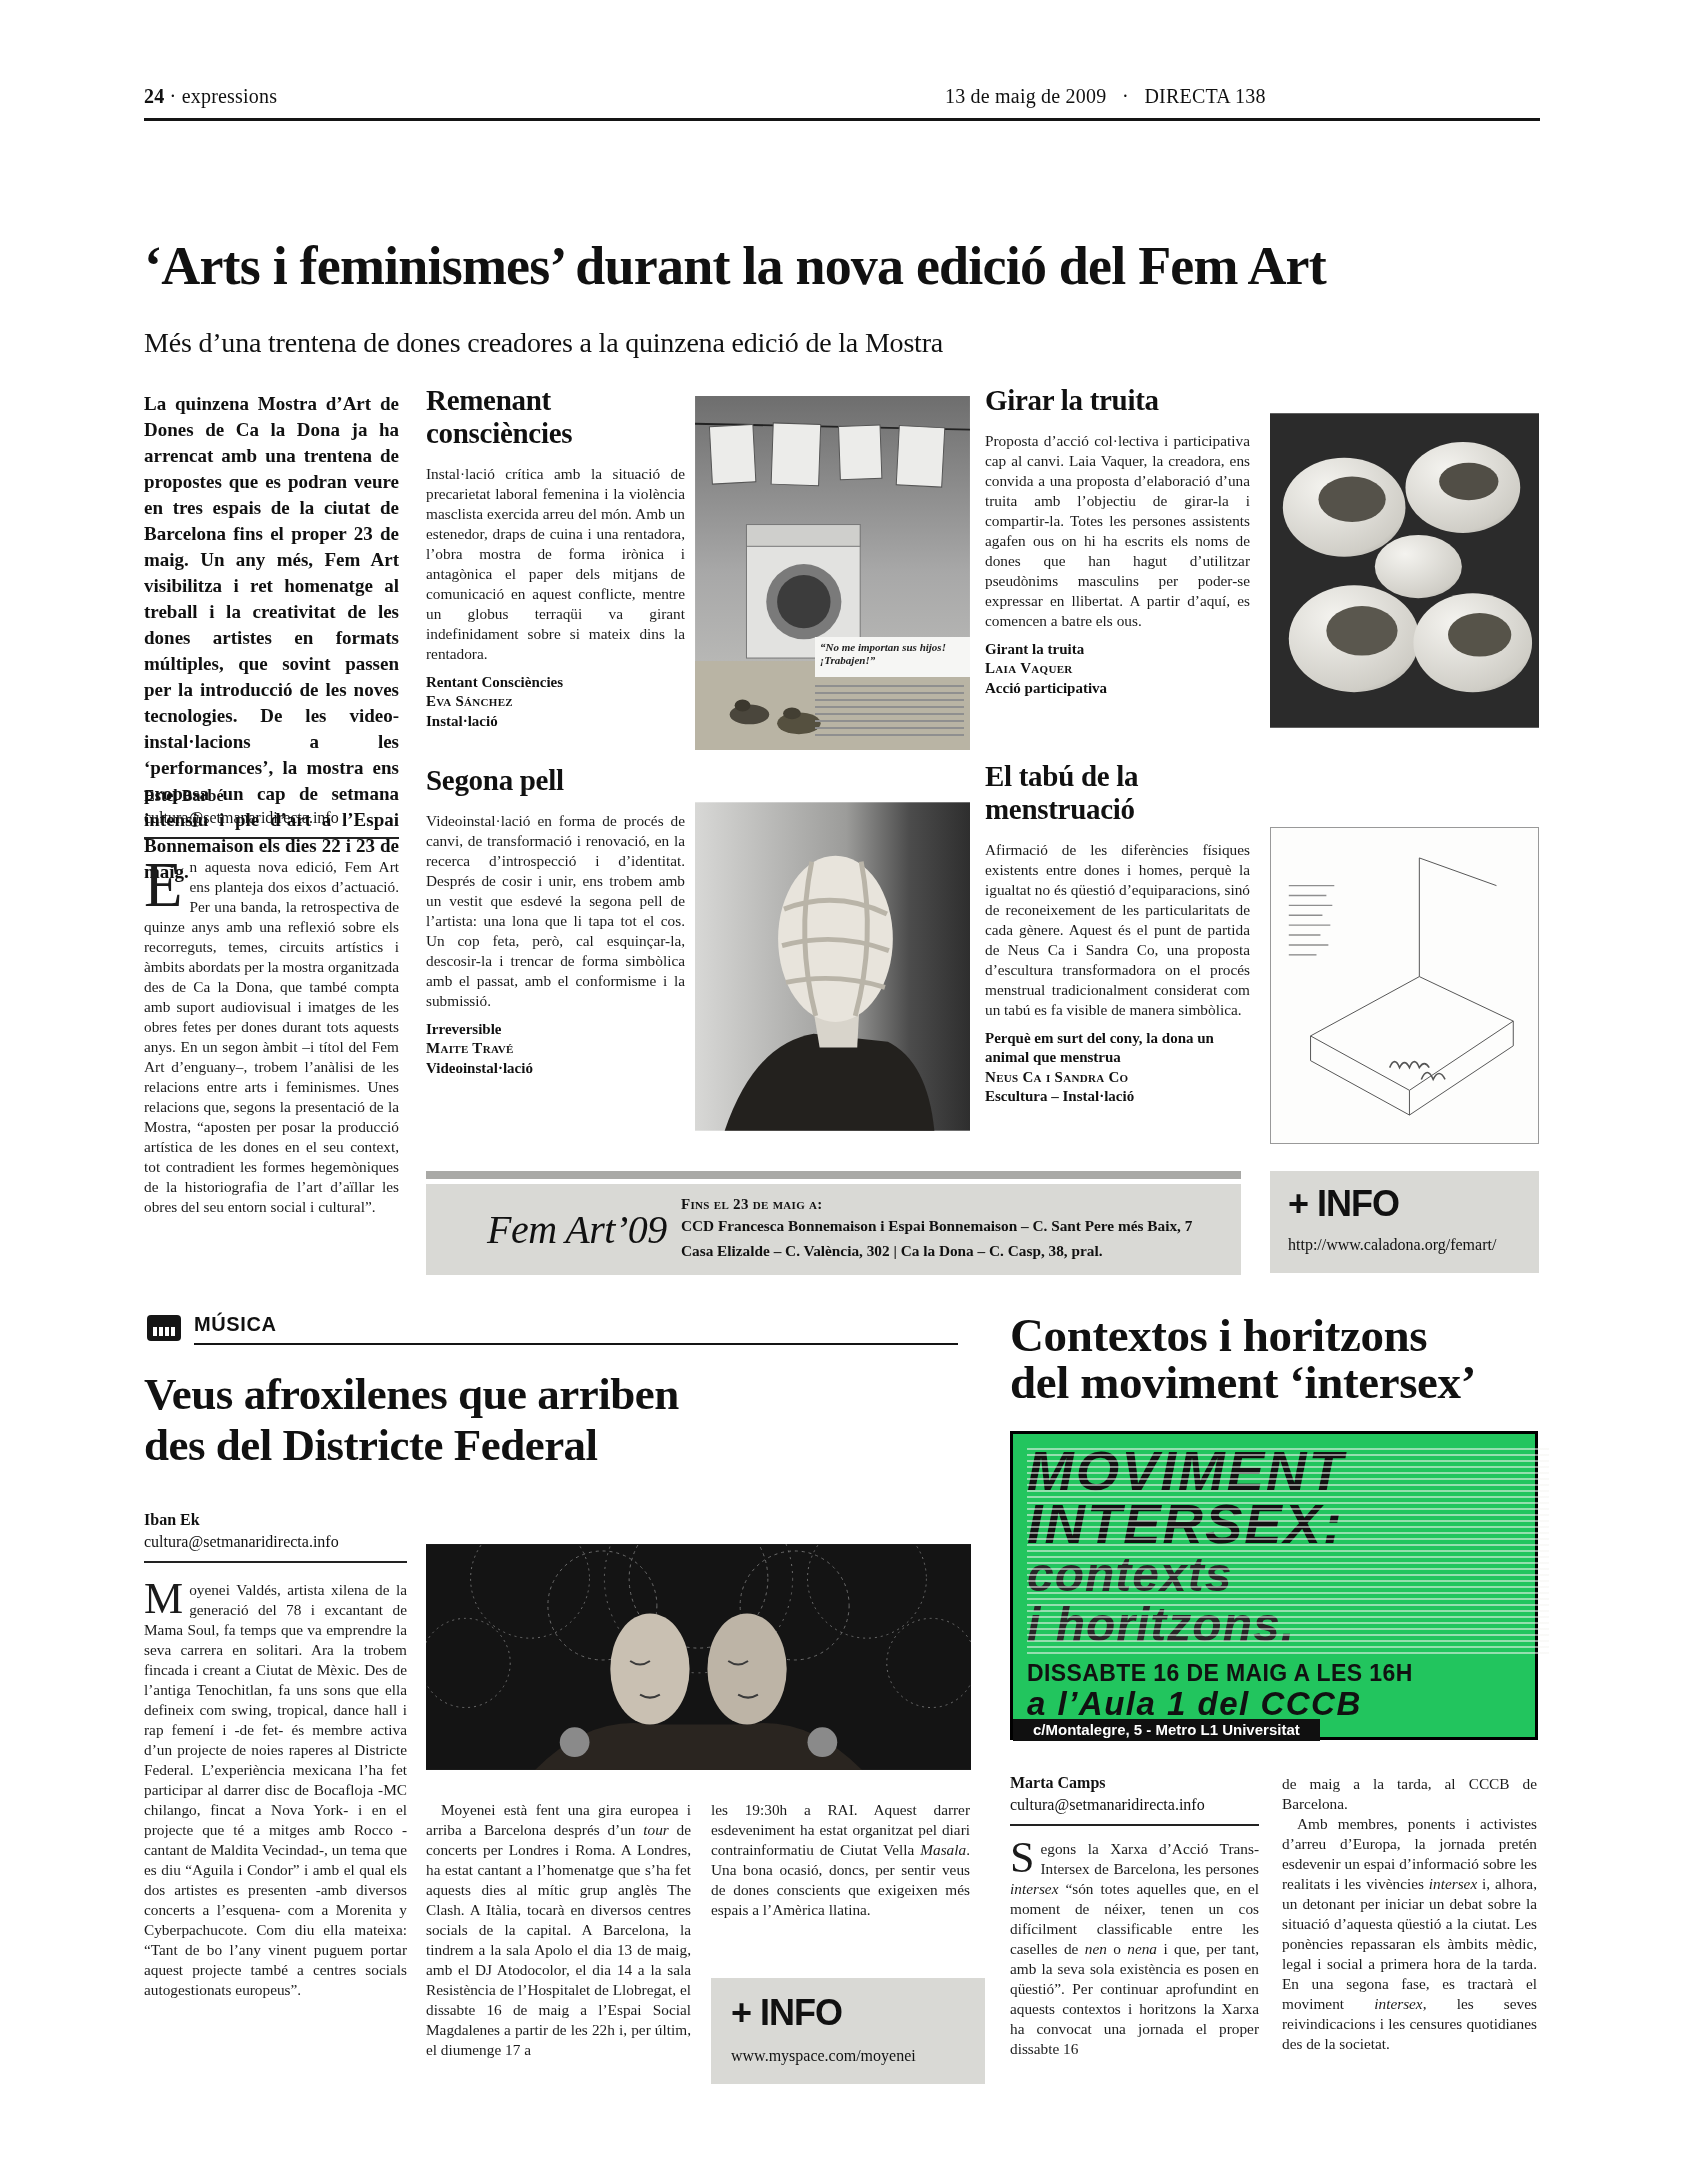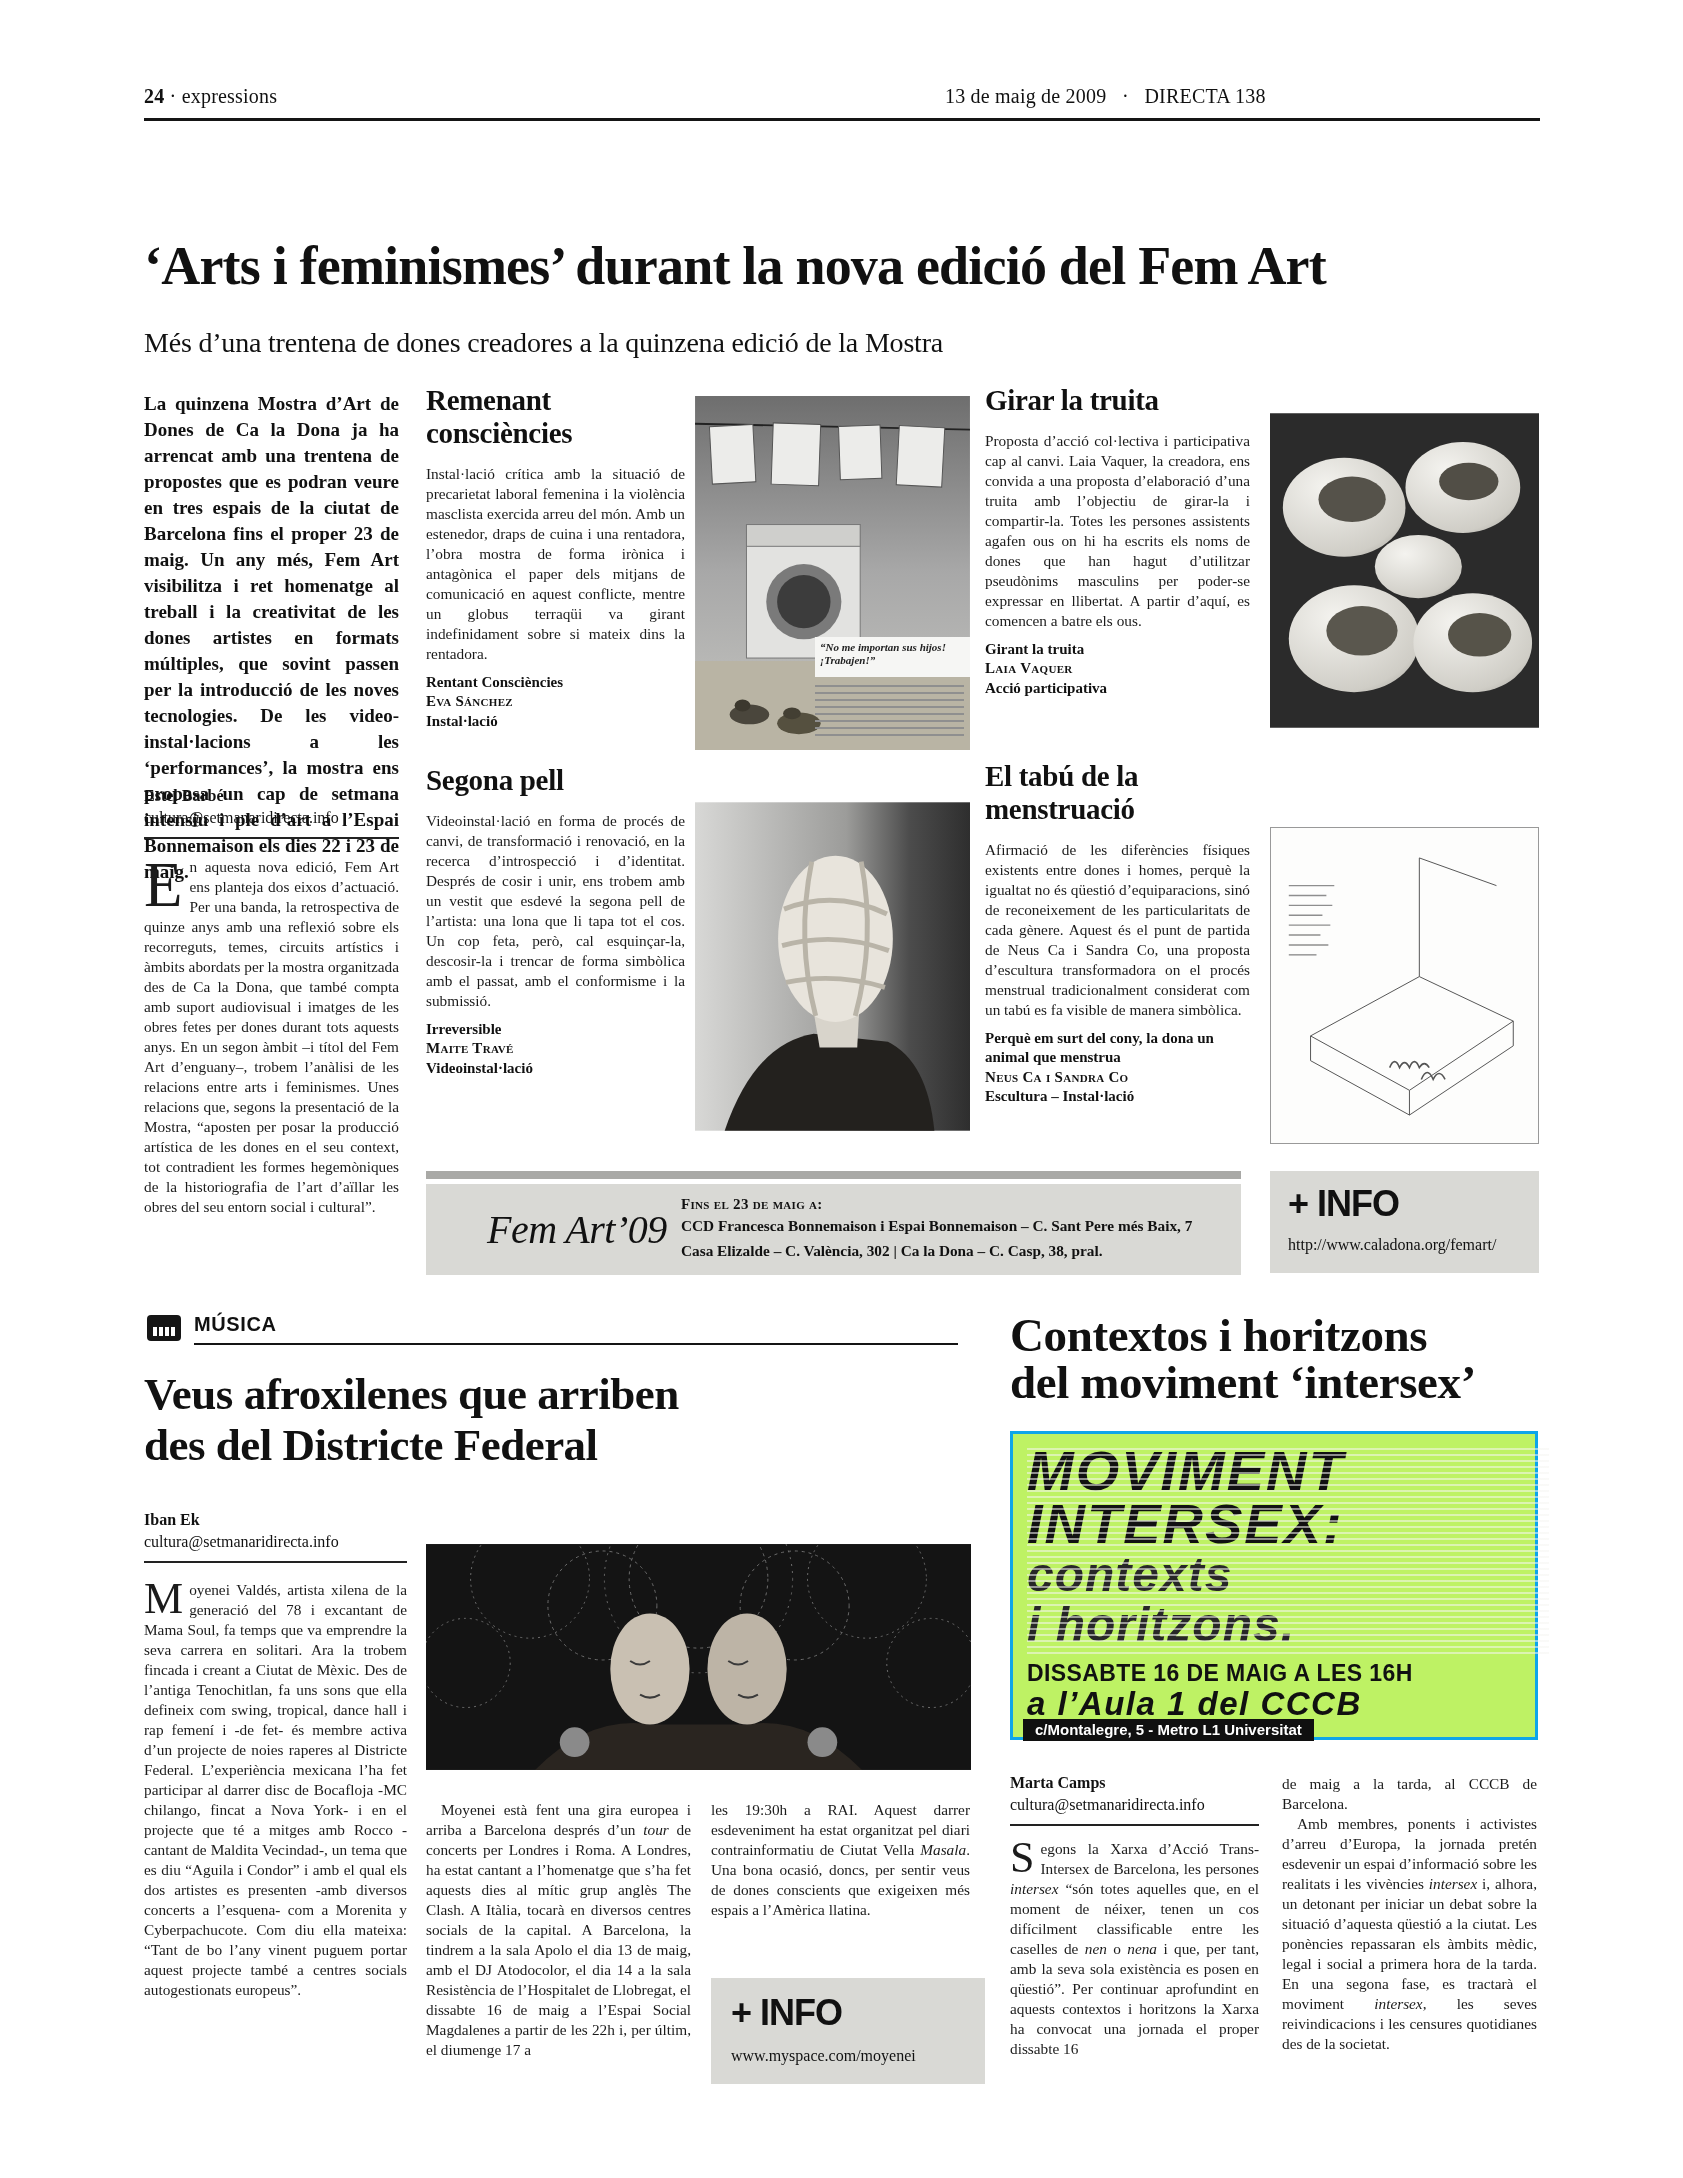--- a/index.html
+++ b/index.html
@@ -30,21 +30,21 @@
   .femart-when{font-size:15px;font-weight:bold;font-variant:small-caps;letter-spacing:0.3px}
   .femart-venues{font-size:15.3px;font-weight:bold;line-height:25px}
   .mus-label-wrap{border-bottom:2px solid #141414;padding-bottom:7px}
   .mus-label{font-size:20px;font-weight:bold;letter-spacing:0.6px}
   .mus-icon{width:34px;height:26px;background:#161616;border-radius:4px}
   .mus-icon::after{content:"";position:absolute;left:6px;right:6px;bottom:5px;height:9px;
      background:repeating-linear-gradient(90deg,#fff 0 4px,#161616 4px 6px)}
   .mus-headline{font-size:45px;line-height:51px;font-weight:bold;letter-spacing:-0.5px}
   .int-headline{font-size:47px;line-height:47px;font-weight:bold;letter-spacing:-0.4px}
   .indent{text-indent:15px}
-  .poster{background:#bef264;border:3px solid #0ea5e9;box-sizing:border-box}
+  .poster{background:#22c55e;border:3px solid #000000;box-sizing:border-box}
   .poster-big{font-size:56px;line-height:53px;font-weight:bold;font-style:italic;letter-spacing:2px}
   .poster-mid{font-size:48px;line-height:50px;font-weight:bold;font-style:italic;letter-spacing:1px;color:#272727}
   .poster-date{font-size:23px;font-weight:bold;letter-spacing:0.4px;white-space:nowrap}
   .poster-venue{font-size:33px;font-weight:bold;font-style:italic;letter-spacing:1.5px;white-space:nowrap}
   .poster-bar{background:#101010;color:#fff;font-size:15px;font-weight:bold;line-height:22px;text-align:center;white-space:nowrap}
   .scan{position:relative}
   .scan::after{content:"";position:absolute;inset:0;pointer-events:none;
      background:repeating-linear-gradient(180deg,rgba(245,245,242,0) 0 4px,rgba(245,245,242,.55) 4px 6px)}
   .photo{overflow:hidden}
   .photo svg{display:block}
@@ -302,21 +302,21 @@
 
   <div class="abs poster" style="left:1010px;top:1431px;width:528px;height:309px">
     <div class="abs sans scan" style="left:14px;top:10px;right:10px;height:214px">
       <div class="poster-big">MOVIMENT</div>
       <div class="poster-big">INTERSEX:</div>
       <div class="poster-mid">contexts</div>
       <div class="poster-mid">i horitzons.</div>
     </div>
     <div class="abs sans poster-date" style="left:14px;top:226px">DISSABTE 16 DE MAIG A LES 16H</div>
     <div class="abs sans poster-venue" style="left:14px;top:251px">a l’Aula 1 del CCCB</div>
-    <div class="abs sans poster-bar" style="left:10px;top:285px;padding:0 12px">c/Montalegre, 5 - Metro L1 Universitat</div>
+    <div class="abs sans poster-bar" style="left:0;top:285px;padding:0 20px">c/Montalegre, 5 - Metro L1 Universitat</div>
   </div>
 
   <div class="abs serif" style="left:1010px;top:1772px;width:249px">
     <div class="byline-name">Marta Camps</div>
     <div class="byline-mail">cultura@setmanaridirecta.info</div>
     <div class="thinrule"></div>
   </div>
 
   <div class="abs serif bodytxt" style="left:1010px;top:1839px;width:249px">
     <span class="dropcap2">S</span><span>egons la Xarxa d’Acció Trans-Intersex de Barcelona, les persones <i>intersex</i> “són totes aquelles que, en el moment de néixer, tenen un cos difícilment classificable entre les caselles de <i>nen</i> o <i>nena</i> i que, per tant, amb la seva sola existència es posen en qüestió”. Per continuar aprofundint en aquests contextos i horitzons la Xarxa ha convocat una jornada el proper dissabte 16</span>

